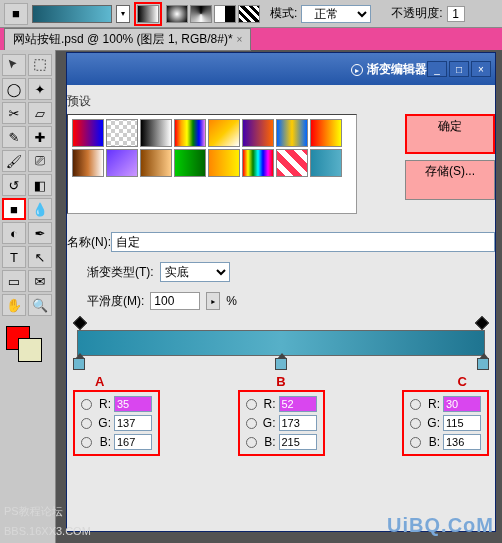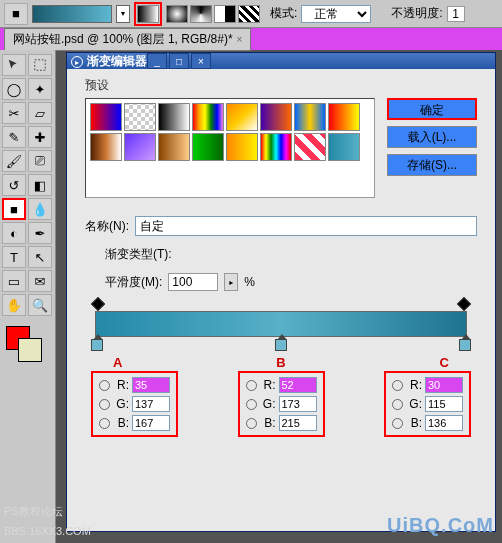--- a/index.html
+++ b/index.html
@@ -12,49 +12,49 @@
 .grad-type-icons span{width:22px;height:18px;border:1px solid #888;background:#d4d4d4;display:inline-block}
 .gt1{background:linear-gradient(90deg,#000,#fff)!important}
 .gt2{background:radial-gradient(circle,#fff,#000)!important}
 .gt3{background:conic-gradient(#000,#fff,#000)!important}
 .gt4{background:linear-gradient(90deg,#fff 48%,#000 52%)!important}
 .gt5{background:repeating-linear-gradient(45deg,#000 0 3px,#fff 3px 6px)!important}
 .mode-label{margin-left:6px}
 .mode-select{width:70px;height:18px;border:1px solid #7e9db9;background:#fff;padding:0 8px}
 .opacity-label{margin-left:16px}
 .opacity-input{width:18px;height:16px;border:1px solid #999;background:#fff;text-align:center}
-.tabbar{background:#d946ef;height:22px;display:flex;align-items:center;padding:0 4px}
+.tabbar{background:#ec4899;height:22px;display:flex;align-items:center;padding:0 4px}
 .tab{background:#cfcfcf;border:1px solid #777;padding:2px 8px;font-size:11px;display:flex;align-items:center;gap:4px}
 .tab-close{font-size:10px;color:#666;cursor:pointer}
 .workspace{display:flex;height:493px}
 .toolbox{width:56px;background:#c8c8c8;border-right:1px solid #888;padding:4px 2px;display:flex;flex-direction:column;gap:2px}
 .tool-row{display:flex;gap:2px}
 .tool{width:24px;height:22px;border:1px solid #aaa;background:#d4d4d4;display:flex;align-items:center;justify-content:center;font-size:13px;cursor:pointer}
 .tool svg{width:14px;height:14px}
 .tool.sel{background:#fff;border:1px solid #666}
 .red-border{border:2px solid red!important}
 .swatch-area{margin-top:8px;position:relative;height:40px}
 .fg-sw{width:24px;height:24px;background:#ff0000;border:1px solid #000;position:absolute;left:4px;top:0}
 .bg-sw{width:24px;height:24px;background:#e8e8c0;border:1px solid #000;position:absolute;left:16px;top:12px}
 .dialog{position:absolute;left:66px;top:52px;width:430px;height:480px;background:#e8e8e8;border:1px solid #0a246a}
-.titlebar{height:14px;background:linear-gradient(#4a79c4,#2456a8);color:#fff;display:flex;align-items:center;padding:8px 4px;justify-content:flex-start}
+.titlebar{height:14px;background:linear-gradient(#4a79c4,#2456a8);color:#fff;display:flex;align-items:center;padding:16px 4px;justify-content:flex-end}
 .title-text{font-weight:bold;font-size:12px}
 .title-btns{display:flex;gap:2px}
 .title-btn{width:20px;height:16px;background:#3868b8;border:1px solid #1a4080;color:#fff;display:flex;align-items:center;justify-content:center;font-size:10px;cursor:pointer}
 .circ-arrow{width:12px;height:12px;border:1px solid #fff;border-radius:50%;display:inline-flex;align-items:center;justify-content:center;font-size:8px;margin-right:4px}
-.dlg-body{padding:8px 18px;position:relative;height:456px}
+.dlg-body{padding:8px 0;position:relative;height:456px}
 .presets-section{display:flex;gap:8px}
 .presets-label{color:#333;margin-bottom:4px}
 .presets-box{width:290px;height:100px;background:#fff;border:1px inset #999;padding:4px;overflow:hidden}
 .preset-grid{display:grid;grid-template-columns:repeat(8,32px);grid-auto-rows:28px;gap:2px}
 .preset{border:1px solid #888}
 .btn-col{display:flex;flex-direction:column;gap:6px;margin-left:auto}
-.dlg-btn{width:90px;height:22px;background:#3b82f6;border:1px solid #888;cursor:pointer;text-align:center;line-height:20px}
+.dlg-btn{width:90px;height:40px;background:#fca5a5;border:1px solid #888;cursor:pointer;text-align:center;line-height:20px}
 .dlg-btn.primary{border:2px solid red}
-.name-row{display:flex;align-items:center;gap:6px;margin-top:18px}
+.name-row{display:flex;align-items:center;margin-top:18px}
 .name-input{flex:1;height:20px;border:1px solid #7e9db9;background:#fff;padding:0 4px}
 .type-row,.smooth-row{display:flex;align-items:center;gap:6px;margin-top:10px;margin-left:20px}
 .type-select{width:70px;height:20px;border:1px solid #7e9db9;background:#fff}
 .smooth-input{width:50px;height:18px;border:1px solid #999;background:#fff;text-align:left;padding:0 3px}
 .dropdown-arrow{width:14px;height:18px;border:1px solid #999;background:#ddd;display:inline-flex;align-items:center;justify-content:center;font-size:8px}
 .grad-bar-wrap{margin:20px 10px 0;position:relative}
 .grad-bar{height:26px;background:linear-gradient(90deg,#2389a7,#57b0c8,#1e7490);border:1px solid #666}
 .stop-top{position:absolute;top:-12px;width:10px;height:10px}
 .stop-bot{position:absolute;bottom:-14px;width:12px;height:12px}
 .stop-top.left{left:-2px}
@@ -200,32 +200,32 @@
             <div class="preset" style="background:linear-gradient(90deg,#884400,#ffcc88)"></div>
             <div class="preset" style="background:linear-gradient(90deg,#00cc00,#006600)"></div>
             <div class="preset" style="background:linear-gradient(90deg,#ff8800,#ffee00)"></div>
             <div class="preset" style="background:linear-gradient(90deg,red,yellow,green,cyan,blue,magenta,red)"></div>
             <div class="preset" style="background:repeating-linear-gradient(45deg,#ff3355 0 6px,#fff 6px 12px)"></div>
             <div class="preset" style="background:linear-gradient(90deg,#2389a7,#57b0c8)"></div>
           </div>
         </div>
         <div class="btn-col">
           <div class="dlg-btn primary">确定</div>
-          <div class="dlg-btn">载入(L)...</div>
           <div class="dlg-btn">存储(S)...</div>
         </div>
       </div>
 
       <div class="name-row">
         <span>名称(N):</span>
         <input class="name-input" value="自定" style="">
       </div>
 
       <div class="type-row">
         <span>渐变类型(T):</span>
+        <select class="type-select"><option>实底</option></select>
       </div>
       <div class="smooth-row">
         <span>平滑度(M):</span>
         <input class="smooth-input" value="100" style="">
         <span class="dropdown-arrow">▸</span>
         <span>%</span>
       </div>
 
       <div class="grad-bar-wrap">
         <div class="stop-top left">

